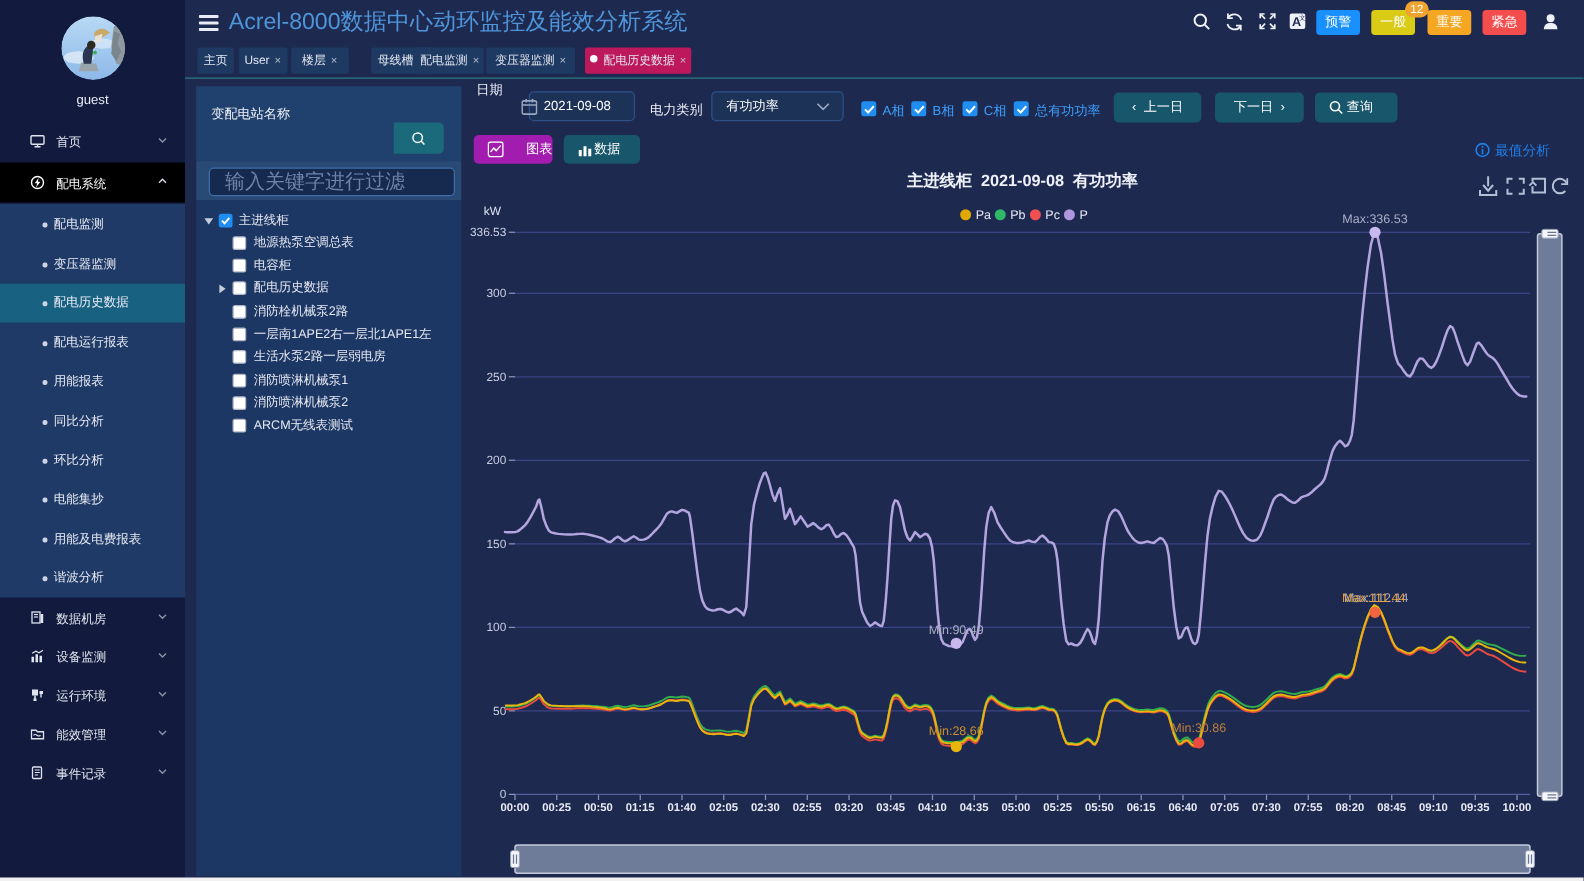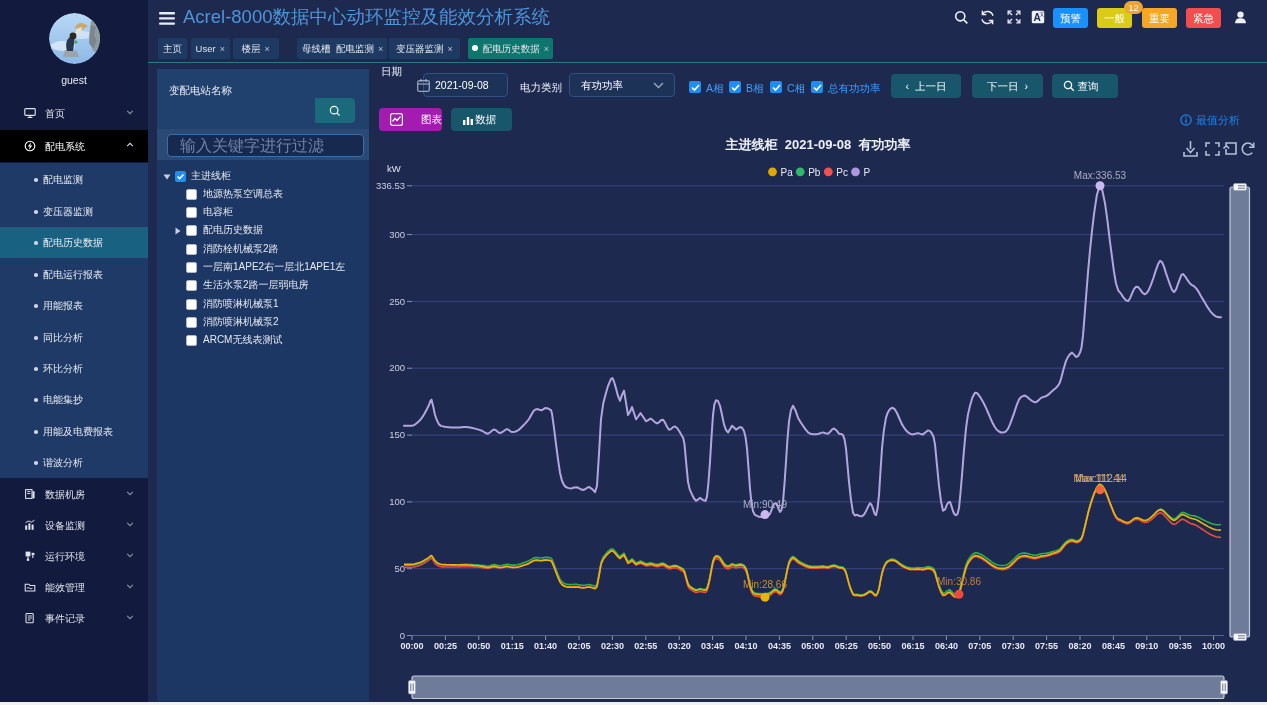--- a/index.html
+++ b/index.html
@@ -21,21 +21,21 @@
 .sitem .tx { position:absolute; left:43px; }
 .sitem.active { background:#196180; }
 
 
 #header { position:absolute; left:148px; top:0; width:1119px; height:63px; background:#1e2950; border-bottom:1px solid #2a7a82; }
 #title { position:absolute; left:35px; top:4px; font-size:18.5px; color:#4e95d9; }
 .hbtn { position:absolute; top:8px; height:20px; border-radius:3px; color:#fff; font-size:10.5px; text-align:center; line-height:20px; }
 
 
 .tab { position:absolute; top:37.5px; height:21px; background:#1e3a62; color:#e2e6f0; font-size:9.5px; line-height:21px; text-align:center; border-radius:2px; white-space:nowrap; }
-.tab.active { background:#0f766e; }
+.tab.active { background:#be185d; }
 .tab .x { color:#b9c2d4; font-size:9px; margin-left:4px; }
 .tab .dot { display:inline-block; width:6px; height:6px; border-radius:50%; background:#fff; margin-right:5px; vertical-align:1px; }
 
 
 #panel { position:absolute; left:157px; top:69px; width:212px; height:632px; background:#1d3764; }
 #panelTop { position:absolute; left:0; top:0; width:212px; height:60px; background:#20406e; }
 #panelBand { position:absolute; left:0; top:60px; width:212px; height:31px; background:#2a4a76; }
 #pLabel { position:absolute; left:12px; top:15px; color:#eef1f8; font-size:10.5px; }
 #searchWrap { position:absolute; left:10px; top:29px; width:188px; height:25px; }
 #searchInput { position:absolute; left:0; top:0; width:148px; height:25px; background:#1a3158; border:1px solid #2c4e82; border-radius:4px 0 0 4px; color:#fff; font-size:10.5px; line-height:23px; padding-left:12px; }

